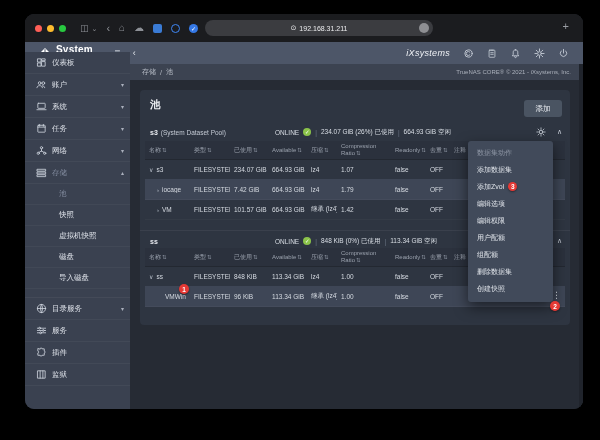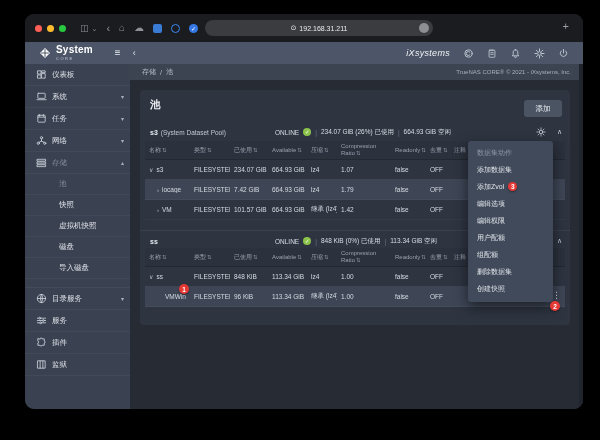--- a/index.html
+++ b/index.html
@@ -20,21 +20,21 @@
   .newtab{position:absolute;right:14px;top:7px;color:#9a9da3;font-size:11px;line-height:1}
   
   .appbar{position:absolute;left:0;top:28px;right:0;height:22px;background:#4d5668;display:flex;align-items:center}
   .brand{display:flex;align-items:center;gap:5px;padding-left:14px}
   .brandtxt{color:#fff;font-size:10px;font-weight:bold;letter-spacing:.2px;line-height:1}
   .brandsub{color:#c6cdd9;font-size:4px;letter-spacing:1.5px;margin-top:1px}
   .hicon{color:#e6eaf0;font-size:10px;line-height:1}
   .vendor{color:#f0f2f6;font-size:9px;font-style:italic;letter-spacing:.3px}
   .appbar svg{display:block}
   
-  .sidebar{position:absolute;left:0;top:50px;bottom:0;width:105px;background:#3a4150}
+  .sidebar{position:absolute;left:0;top:38px;bottom:0;width:105px;background:#3a4150}
   .sitem{height:21px;display:flex;align-items:center;padding:0 6px 0 11px;border-bottom:1px solid rgba(255,255,255,.045);
          font-size:7.5px;color:#dde1e8}
   .sitem .ic{width:16px;display:flex;align-items:center}
   .sitem .chev{margin-left:auto;color:#aab0bc;font-size:6px}
   .ssub{height:20px;display:flex;align-items:center;padding-left:34px;border-bottom:1px solid rgba(255,255,255,.04);
         font-size:7.5px;color:#dfe3ea}
   .dim{color:#848da0}
   .gapTop{margin-top:8px;border-top:1px solid rgba(255,255,255,.05)}
   
   .crumbbar{position:absolute;left:105px;top:50px;right:0;height:16px;background:#3c4351;display:flex;align-items:center;
@@ -150,20 +150,31 @@
             <rect x="13" y="4" width="7" height="4"></rect>
             <rect x="13" y="10" width="7" height="10"></rect>
             <rect x="4" y="13" width="7" height="7"></rect>
           </svg>
         </span>
       <span>仪表板</span>
     </div>
     <div class="sitem">
       <span class="ic">
           <svg width="11" height="11" viewBox="0 0 24 24">
+            <circle cx="8" cy="9" r="3"></circle>
+            <circle cx="16" cy="9" r="3"></circle>
+            <path d="M2 19c0-3 3-4.5 6-4.5s6 1.5 6 4.5M14 14.8c2.7.2 5 1.6 5 4.2"></path>
+          </svg>
+        </span>
+      <span>账户</span>
+      <span class="chev">▾</span>
+    </div>
+    <div class="sitem">
+      <span class="ic">
+          <svg width="11" height="11" viewBox="0 0 24 24">
             <rect x="4" y="5" width="16" height="11" rx="1"></rect>
             <path d="M2 19h20"></path>
           </svg>
         </span>
       <span>系统</span>
       <span class="chev">▾</span>
     </div>
     <div class="sitem">
       <span class="ic">
           <svg width="11" height="11" viewBox="0 0 24 24">

